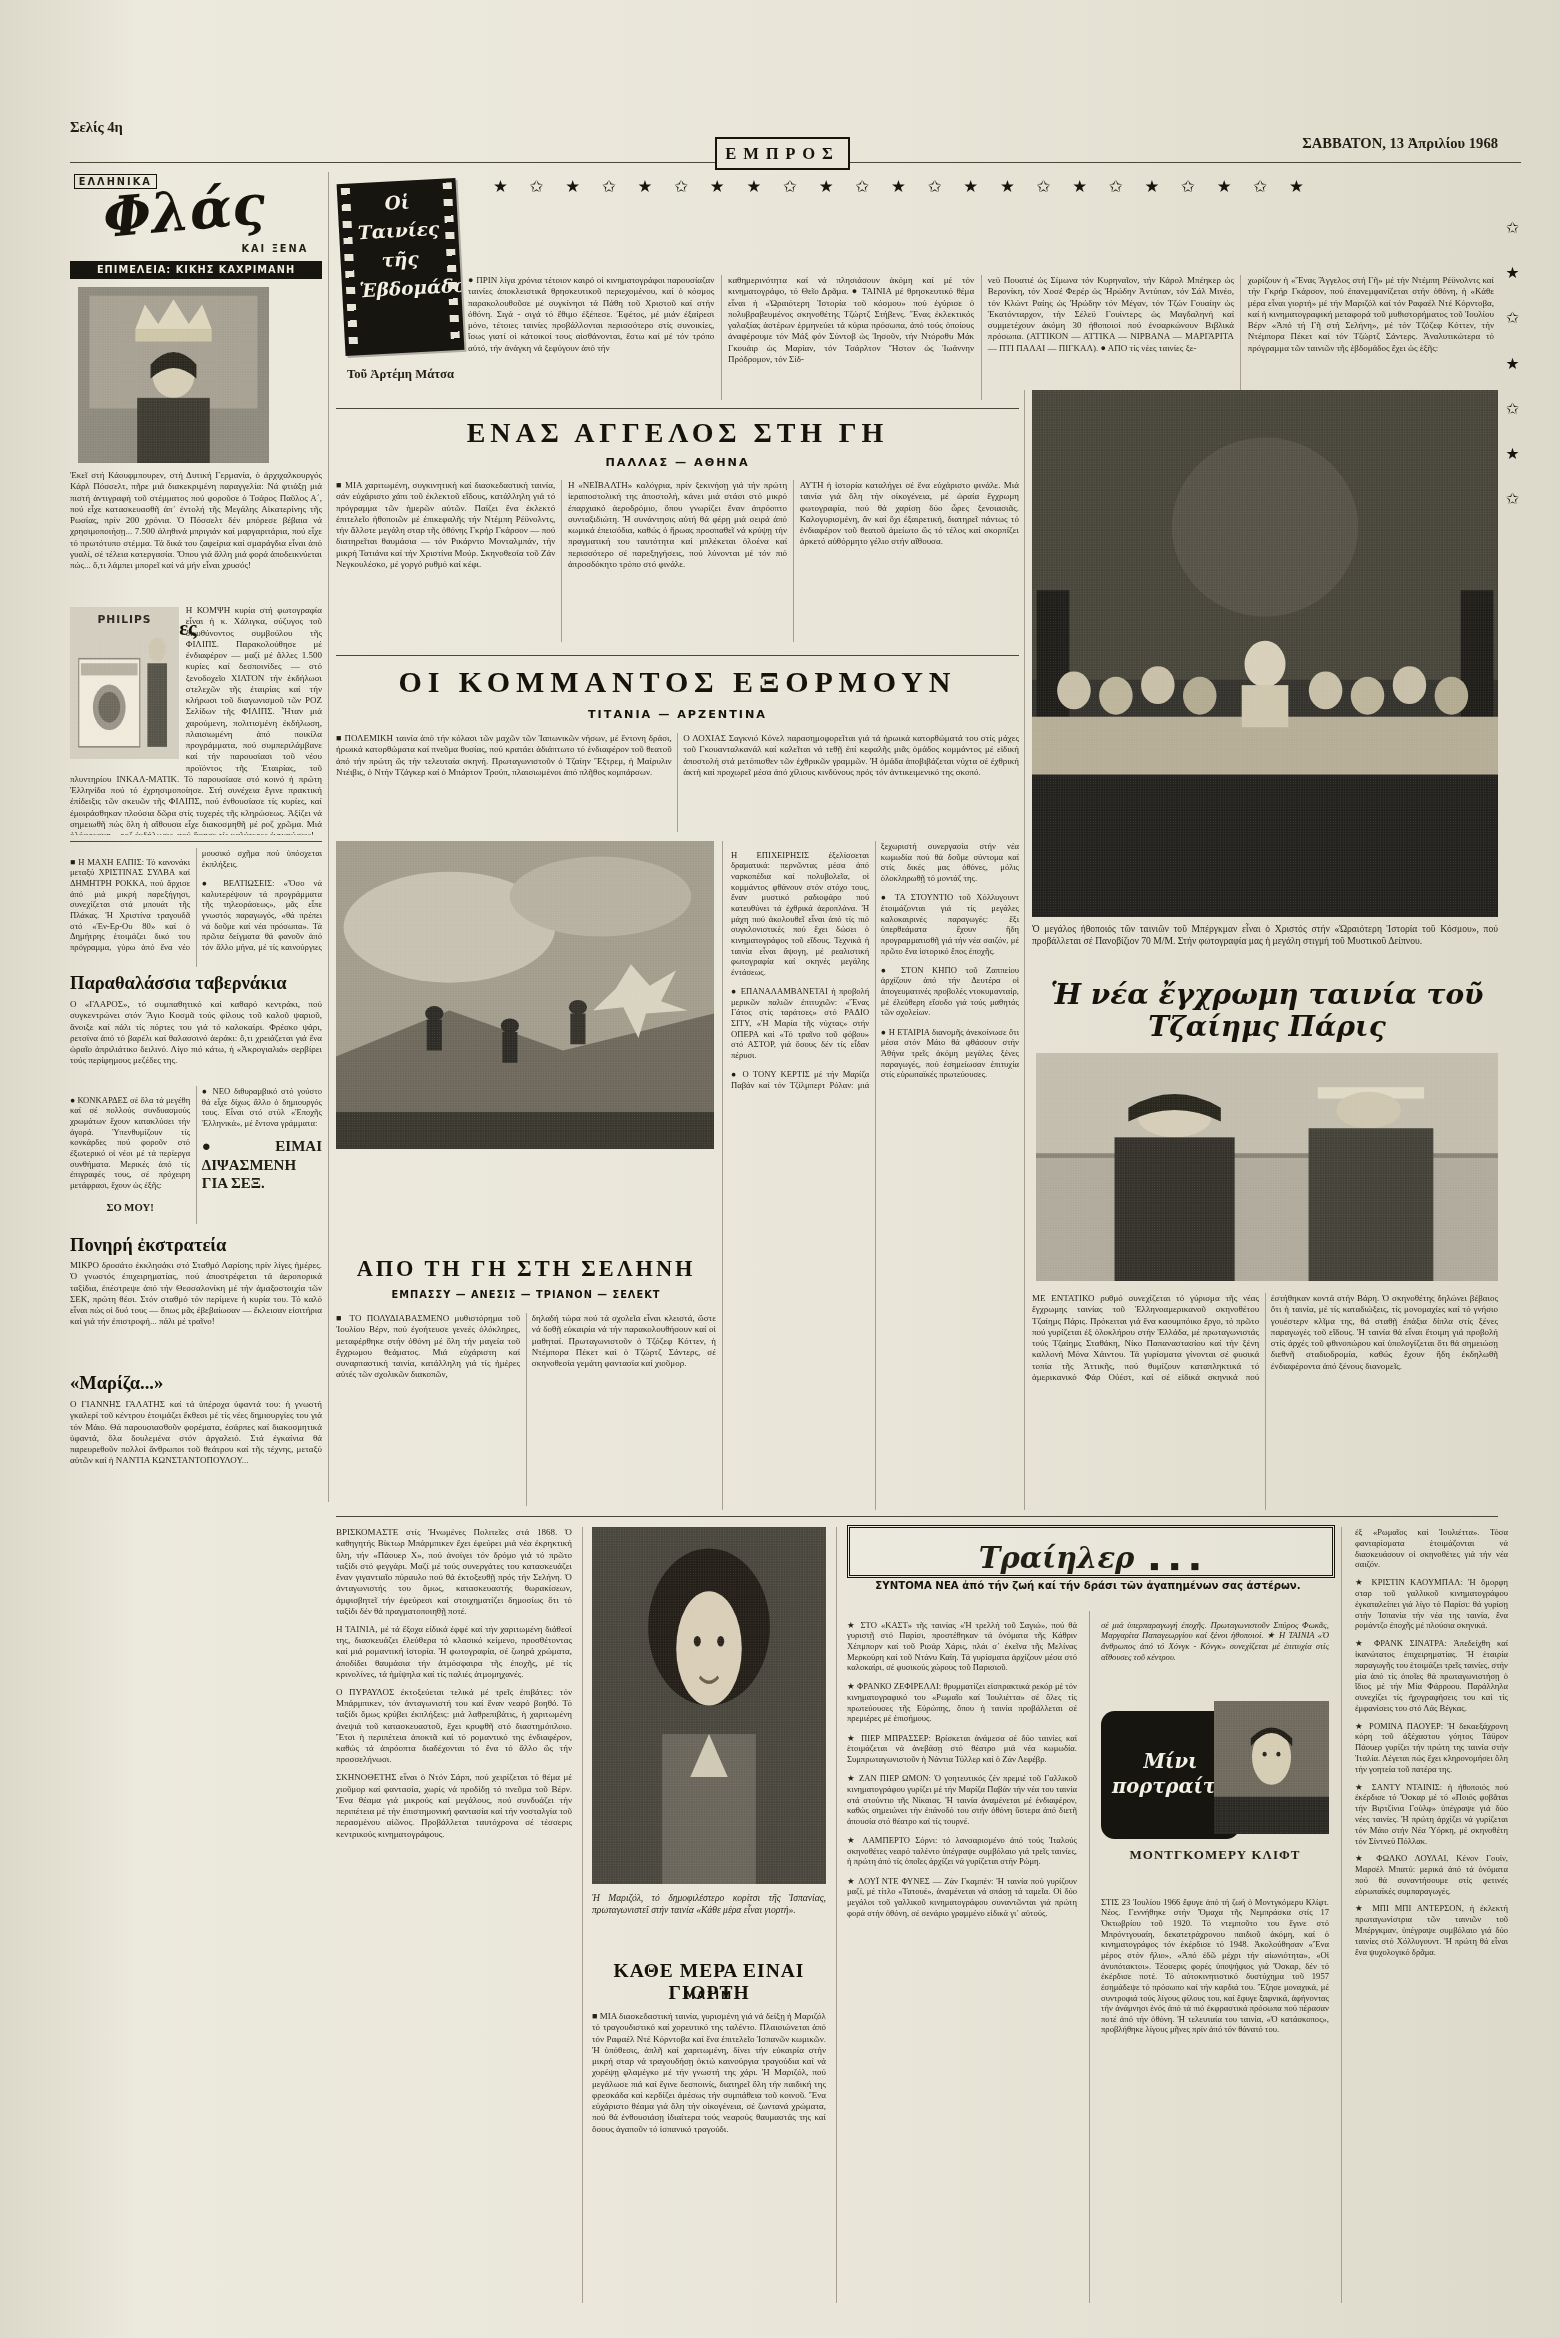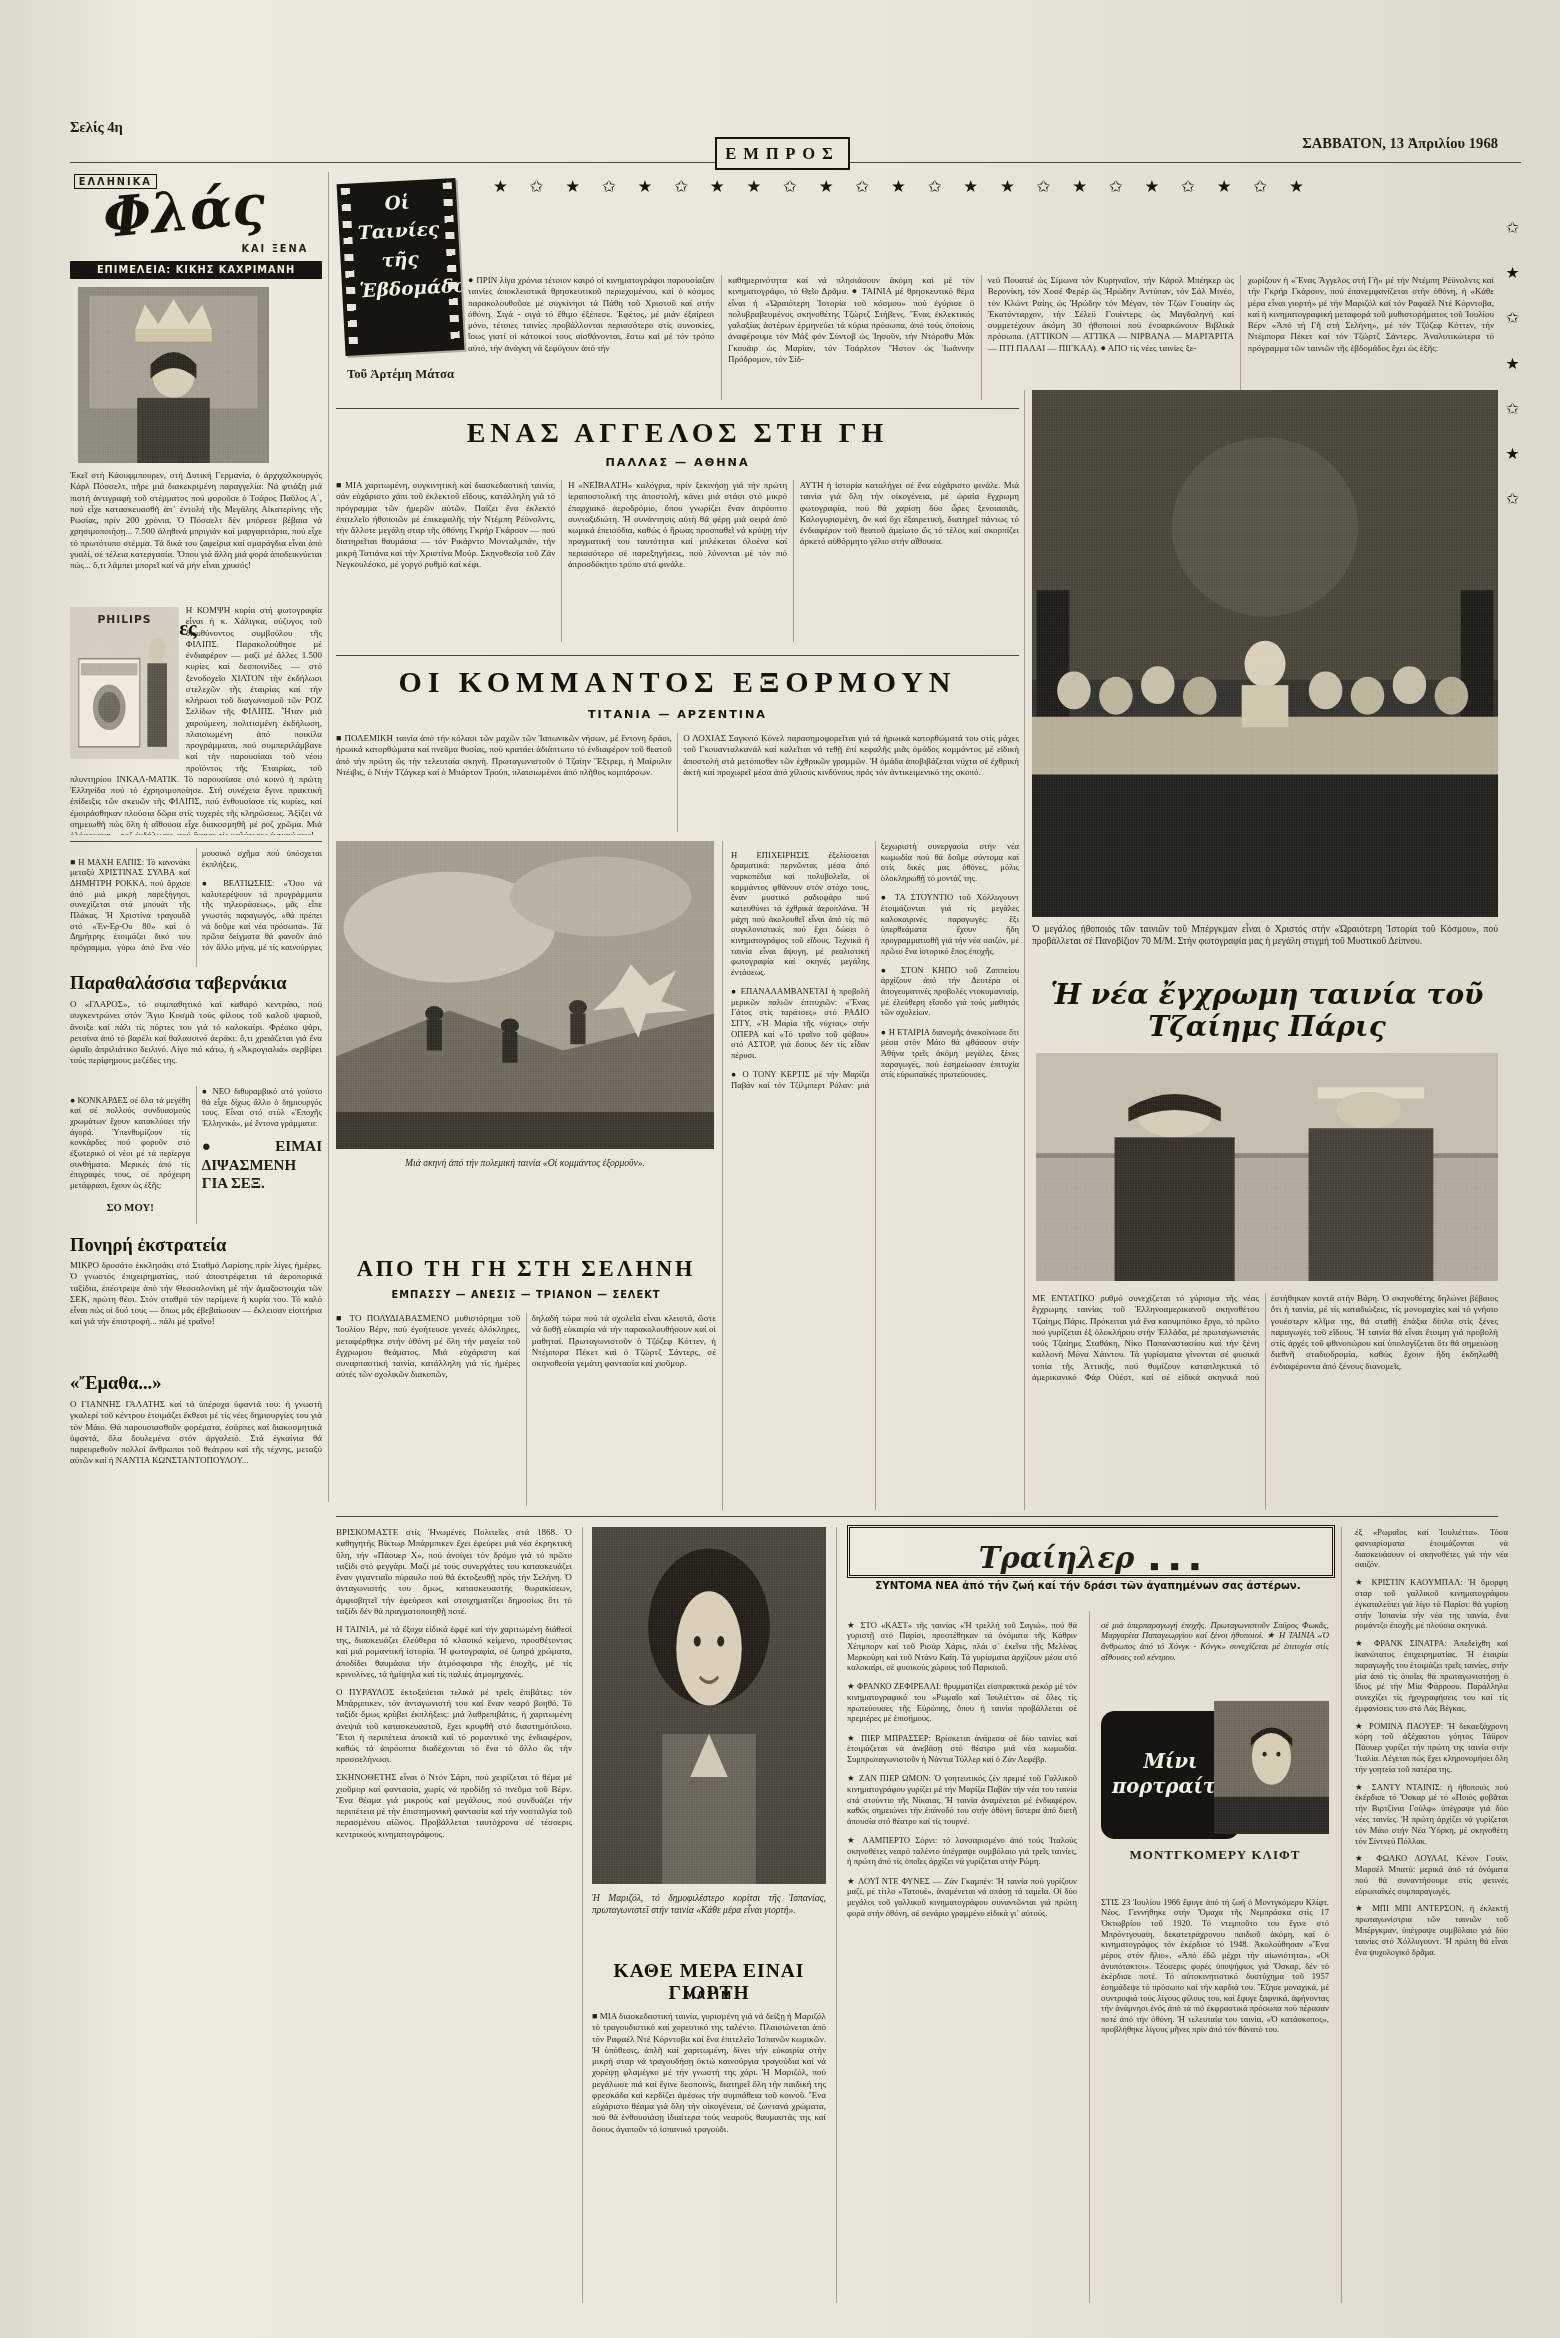--- a/index.html
+++ b/index.html
@@ -111,21 +111,21 @@
     <p class="badge">● ΕΙΜΑΙ ΔΙΨΑΣΜΕΝΗ ΓΙΑ ΣΕΞ.</p>
     <p class="badge">● ΦΙΛΑ ΜΕ ΚΙ᾿ ΑΣ ΠΕΘΑΝΩ.</p>
     <p class="badge">● ΠΑΡΕ ΜΕ Ἤ ΦΥΓΕ.</p>
     <p class="badge">● ΟΛΑ Ἤ ΤΙΠΟΤΑ.</p>
     <p class="badge">● ΜΕ ΤΡΕΛΛΑΙΝΕΙΣ ΧΡΥ...</p>
   </div>
 
   <div class="t flash-h" style="left:70px;top:1235px;width:252px;">Πονηρή ἐκστρατεία</div>
   <div class="t jt" style="left:70px;top:1260px;width:252px;height:107px;">ΜΙΚΡΟ δροσάτο ἐκκλησάκι στό Σταθμό Λαρίσης πρίν λίγες ἡμέρες. Ὁ γνωστός ἐπιχειρηματίας, πού ἀποστρέφεται τά ἀεροπορικά ταξίδια, ἐπέστρεψε ἀπό τήν Θεσσαλονίκη μέ τήν ἁμαξοστοιχία τῶν ΣΕΚ, πρώτη θέσι. Στόν σταθμό τόν περίμενε ἡ κυρία του. Τό καλό εἶναι πώς οἱ δυό τους — ὅπως μᾶς ἐβεβαίωσαν — ἔκλεισαν εἰσιτήρια καί γιά τήν ἐπιστροφή... πάλι μέ τραῖνο!</div>
 
-  <div class="t flash-h" style="left:70px;top:1373px;width:252px;">«Ἔμαθα...»</div>
+  <div class="t flash-h" style="left:70px;top:1373px;width:252px;">«Μαρίζα...»</div>
   <div class="t jt" style="left:70px;top:1399px;width:252px;height:103px;">Ο ΓΙΑΝΝΗΣ ΓΑΛΑΤΗΣ καί τά ὑπέροχα ὑφαντά του: ἡ γνωστή γκαλερί τοῦ κέντρου ἑτοιμάζει ἔκθεσι μέ τίς νέες δημιουργίες του γιά τόν Μάιο. Θά παρουσιασθοῦν φορέματα, ἐσάρπες καί διακοσμητικά ὑφαντά, ὅλα δουλεμένα στόν ἀργαλειό. Στά ἐγκαίνια θά παρευρεθοῦν πολλοί ἄνθρωποι τοῦ θεάτρου καί τῆς τέχνης, μεταξύ αὐτῶν καί ἡ ΝΑΝΤΙΑ ΚΩΝΣΤΑΝΤΟΠΟΥΛΟΥ...</div>
 
   <div class="t strip" style="left:341px;top:181px;width:119px;height:172px;">
     <span class="strip-label">Οἱ Ταινίες τῆς Ἑβδομάδος</span>
   </div>
   <div class="t" style="left:335px;top:367px;width:131px;text-align:center;font:700 12.7px 'Liberation Serif',serif;">Τοῦ Ἀρτέμη Μάτσα</div>
 
   <div class="t stars" style="left:493px;top:177px;width:1014px;">★ ✩ ★ ✩ ★ ✩ ★ ★ ✩ ★ ✩ ★ ✩ ★ ★ ✩ ★ ✩ ★ ✩ ★ ✩ ★</div>
   <div class="t stars-v" style="left:1500px;top:205px;width:25px;height:546px;">✩
 ★
@@ -192,21 +192,20 @@
       <polygon points="78,40 83,47 90,42 86,52 93,55 82,56 80,64 76,54 68,55 74,48" fill="#d9d3c2"></polygon>
       <rect x="24" y="58" width="4" height="10" fill="#2e2c27"></rect>
         <circle cx="26" cy="56" r="2.4" fill="#2e2c27"></circle>
       <rect x="44" y="62" width="4" height="10" fill="#2e2c27"></rect>
         <circle cx="46" cy="60" r="2.4" fill="#2e2c27"></circle>
       <rect x="62" y="56" width="4" height="10" fill="#35332c"></rect>
         <circle cx="64" cy="54" r="2.4" fill="#35332c"></circle>
       <rect y="88" width="100" height="12" fill="#3a382f"></rect>
     </svg>
   </div>
-  <div class="t caption" style="left:336px;top:1157px;width:378px;height:39px;text-align:center;font-style:italic;">Μιά σκηνή ἀπό τήν πολεμική ταινία «Οἱ κομμάντος ἐξορμοῦν».</div>
 
   <div class="vl" style="left:722px;top:841px;height:669px;"></div>
   <div class="t s-txt c2" style="left:731px;top:841px;width:288px;height:669px;">
     <p>Η ΕΠΙΧΕΙΡΗΣΙΣ ἐξελίσσεται δραματικά: περνῶντας μέσα ἀπό ναρκοπέδια καί πολυβολεῖα, οἱ κομμάντος φθάνουν στόν στόχο τους, ἕναν μυστικό ραδιοφάρο πού κατευθύνει τά ἐχθρικά ἀεροπλάνα. Ἡ μάχη πού ἀκολουθεῖ εἶναι ἀπό τίς πιό συγκλονιστικές πού ἔχει δώσει ὁ κινηματογράφος τοῦ εἴδους. Τεχνικά ἡ ταινία εἶναι ἄψογη, μέ ρεαλιστική φωτογραφία καί σκηνές μεγάλης ἐντάσεως.</p>
     <p>● ΕΠΑΝΑΛΑΜΒΑΝΕΤΑΙ ἡ προβολή μερικῶν παλιῶν ἐπιτυχιῶν: «Ἕνας Γάτος στίς ταράτσες» στό ΡΑΔΙΟ ΣΙΤΥ, «Ἡ Μαρία τῆς νύχτας» στήν ΟΠΕΡΑ καί «Τό τραῖνο τοῦ φόβου» στό ΑΣΤΟΡ, γιά ὅσους δέν τίς εἶδαν πέρυσι.</p>
     <p>● Ο ΤΟΝΥ ΚΕΡΤΙΣ μέ τήν Μαρίζα Παβάν καί τόν Τζίλμπερτ Ρόλαν: μιά ξεχωριστή συνεργασία στήν νέα κωμωδία πού θά δοῦμε σύντομα καί στίς δικές μας ὀθόνες, μόλις ὁλοκληρωθῇ τό μοντάζ της.</p>
     <p>● ΤΑ ΣΤΟΥΝΤΙΟ τοῦ Χόλλυγουντ ἑτοιμάζονται γιά τίς μεγάλες καλοκαιρινές παραγωγές: ἕξι ὑπερθεάματα ἔχουν ἤδη προγραμματισθῆ γιά τήν νέα σαιζόν, μέ πρῶτο ἕνα ἱστορικό ἔπος ἐποχῆς.</p>
     <p>● ΣΤΟΝ ΚΗΠΟ τοῦ Ζαππείου ἀρχίζουν ἀπό τήν Δευτέρα οἱ ἀπογευματινές προβολές ντοκυμανταίρ, μέ ἐλεύθερη εἴσοδο γιά τούς μαθητάς τῶν σχολείων.</p>
     <p>● Η ΕΤΑΙΡΙΑ διανομῆς ἀνεκοίνωσε ὅτι μέσα στόν Μάιο θά φθάσουν στήν Ἀθήνα τρεῖς ἀκόμη μεγάλες ξένες παραγωγές, πού ἐσημείωσαν ἐπιτυχία στίς εὐρωπαϊκές πρωτεύουσες.</p>
   </div>

